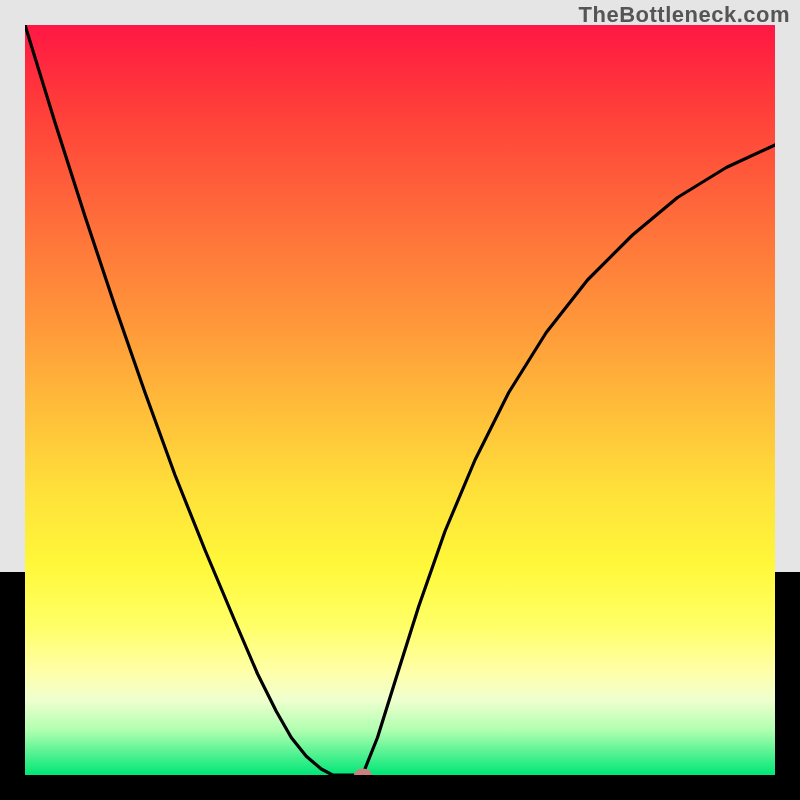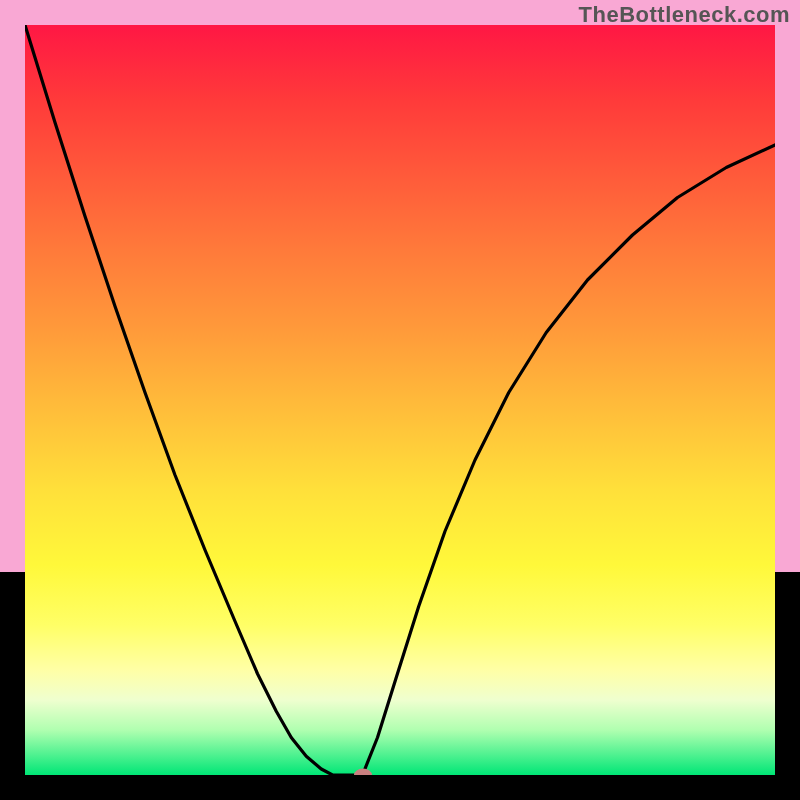--- a/index.html
+++ b/index.html
@@ -8,21 +8,21 @@
     width: 800px;
     height: 800px;
     background: #000;
     font-family: Arial, Helvetica, sans-serif;
     overflow: hidden;
   }
   .frame {
     position: relative;
     width: 800px;
     height: 572px;
-    background: #f9a8d4;
+    background: #e5e5e5;
   }
   .watermark {
     position: absolute;
     top: 2px;
     right: 10px;
     color: #555;
     font-size: 22px;
     font-weight: bold;
     letter-spacing: 0.5px;
     z-index: 10;

